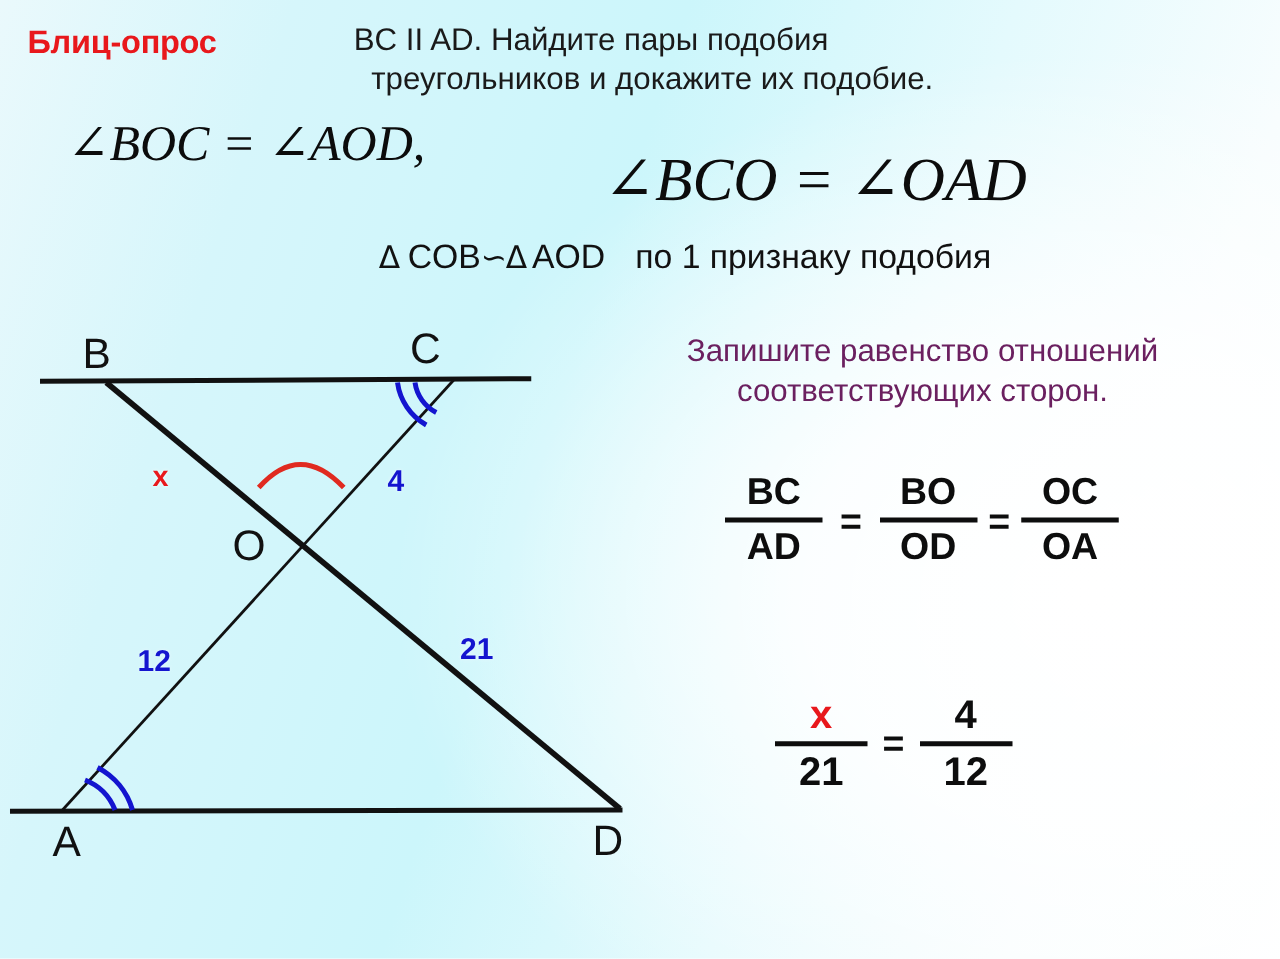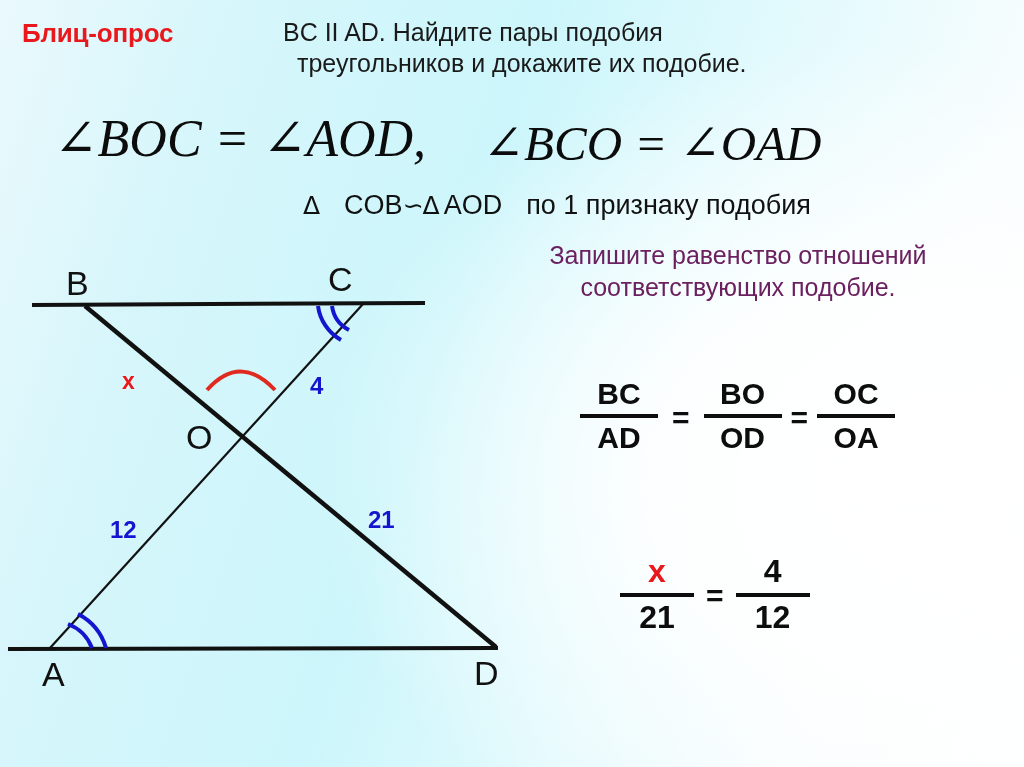--- a/index.html
+++ b/index.html
@@ -45,21 +45,21 @@
   .task-line { display: block; white-space: nowrap; }
   #task-line-2 { padding-left: 14px; }
 
   
   .mathline {
     font-family: "Liberation Serif", "DejaVu Serif", serif;
     font-style: italic;
     color: #0c0c0c;
     white-space: nowrap;
   }
-  #angle-eq-1 { left: 54px; top: 108px; font-size: 52px; }
+  #angle-eq-1 { left: 54px; top: 91px; font-size: 40px; }
   #angle-eq-2 { left: 483px; top: 115px; font-size: 49px; }
 
   #similar-stmt {
     left: 303px;
     top: 190px;
     font-size: 27px;
     color: #111;
     white-space: nowrap;
   }
   #similar-stmt .tri {
@@ -68,21 +68,21 @@
   }
   #similar-stmt .sim {
     font-family: "DejaVu Sans", sans-serif;
     font-size: 25px;
     letter-spacing: -1px;
   }
 
   
   #write-ratios {
     left: 462px;
-    top: 239px;
+    top: 265px;
     width: 552px;
     text-align: center;
     color: #6b2060;
     font-size: 25px;
     line-height: 32px;
   }
   #write-ratios span { display: block; white-space: nowrap; }
 
   
   .fracrow {
@@ -166,26 +166,26 @@
 
   <div class="abs" id="task-text">
     <span class="task-line" id="task-line-1">BC II AD.  Найдите пары подобия</span>
     <span class="task-line" id="task-line-2">треугольников и докажите их подобие.</span>
   </div>
 
   <div class="abs mathline" id="angle-eq-1">∠BOC = ∠AOD,</div>
   <div class="abs mathline" id="angle-eq-2">∠BCO = ∠OAD</div>
 
   <div class="abs" id="similar-stmt">
-    <span class="tri">Δ</span><span style="margin-left:24px">COB</span><span class="sim">∽</span><span class="tri">Δ</span><span style="margin-left:4px">AOD</span><span style="margin-left:24px">по 1 признаку подобия</span>
+    <span class="tri">Δ</span><span style="margin-left:6px">COB</span><span class="sim">∽</span><span class="tri">Δ</span><span style="margin-left:4px">AOD</span><span style="margin-left:24px">по 1 признаку подобия</span>
   </div>
 
   <div class="abs" id="write-ratios">
     <span>Запишите равенство отношений</span>
-    <span>соответствующих подобие.</span>
+    <span>соответствующих сторон.</span>
   </div>
 
   <div class="abs fracrow" id="ratio-chain">
     <span class="frac">
       <span class="num">BC</span>
       <span class="bar"></span>
       <span class="den">AD</span>
     </span>
     <span class="eqsign eq-1">=</span>
     <span class="frac">

